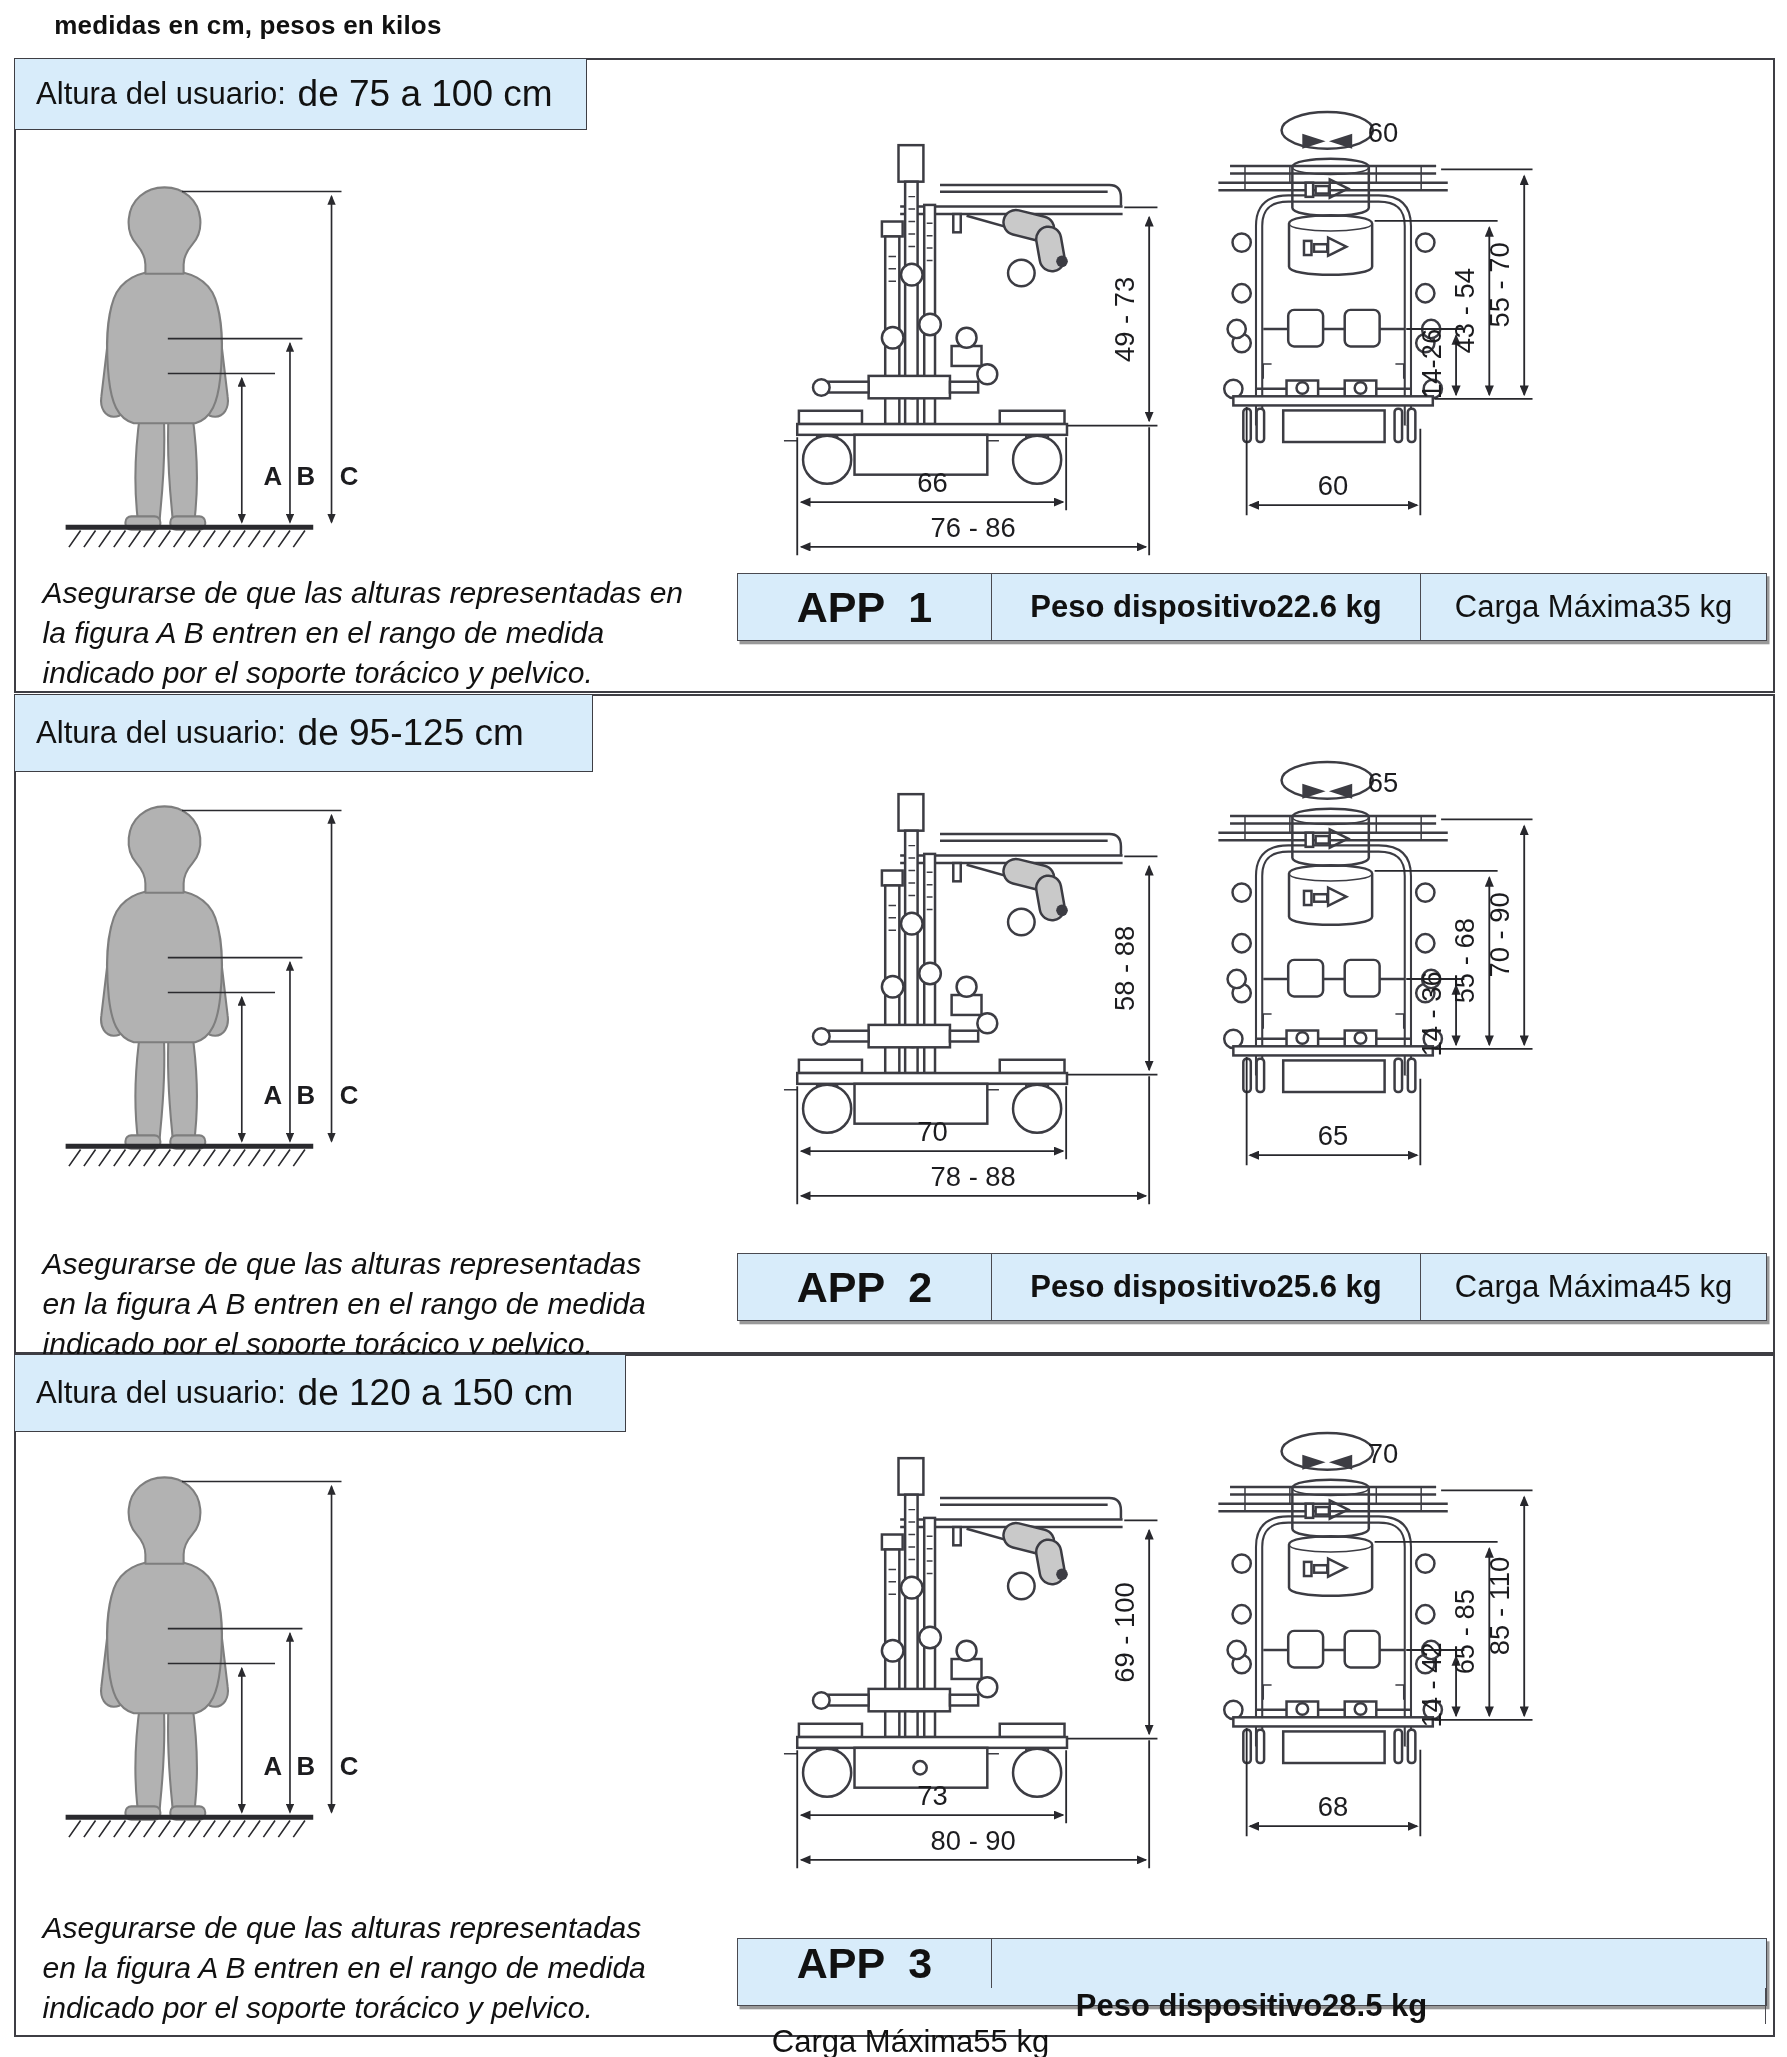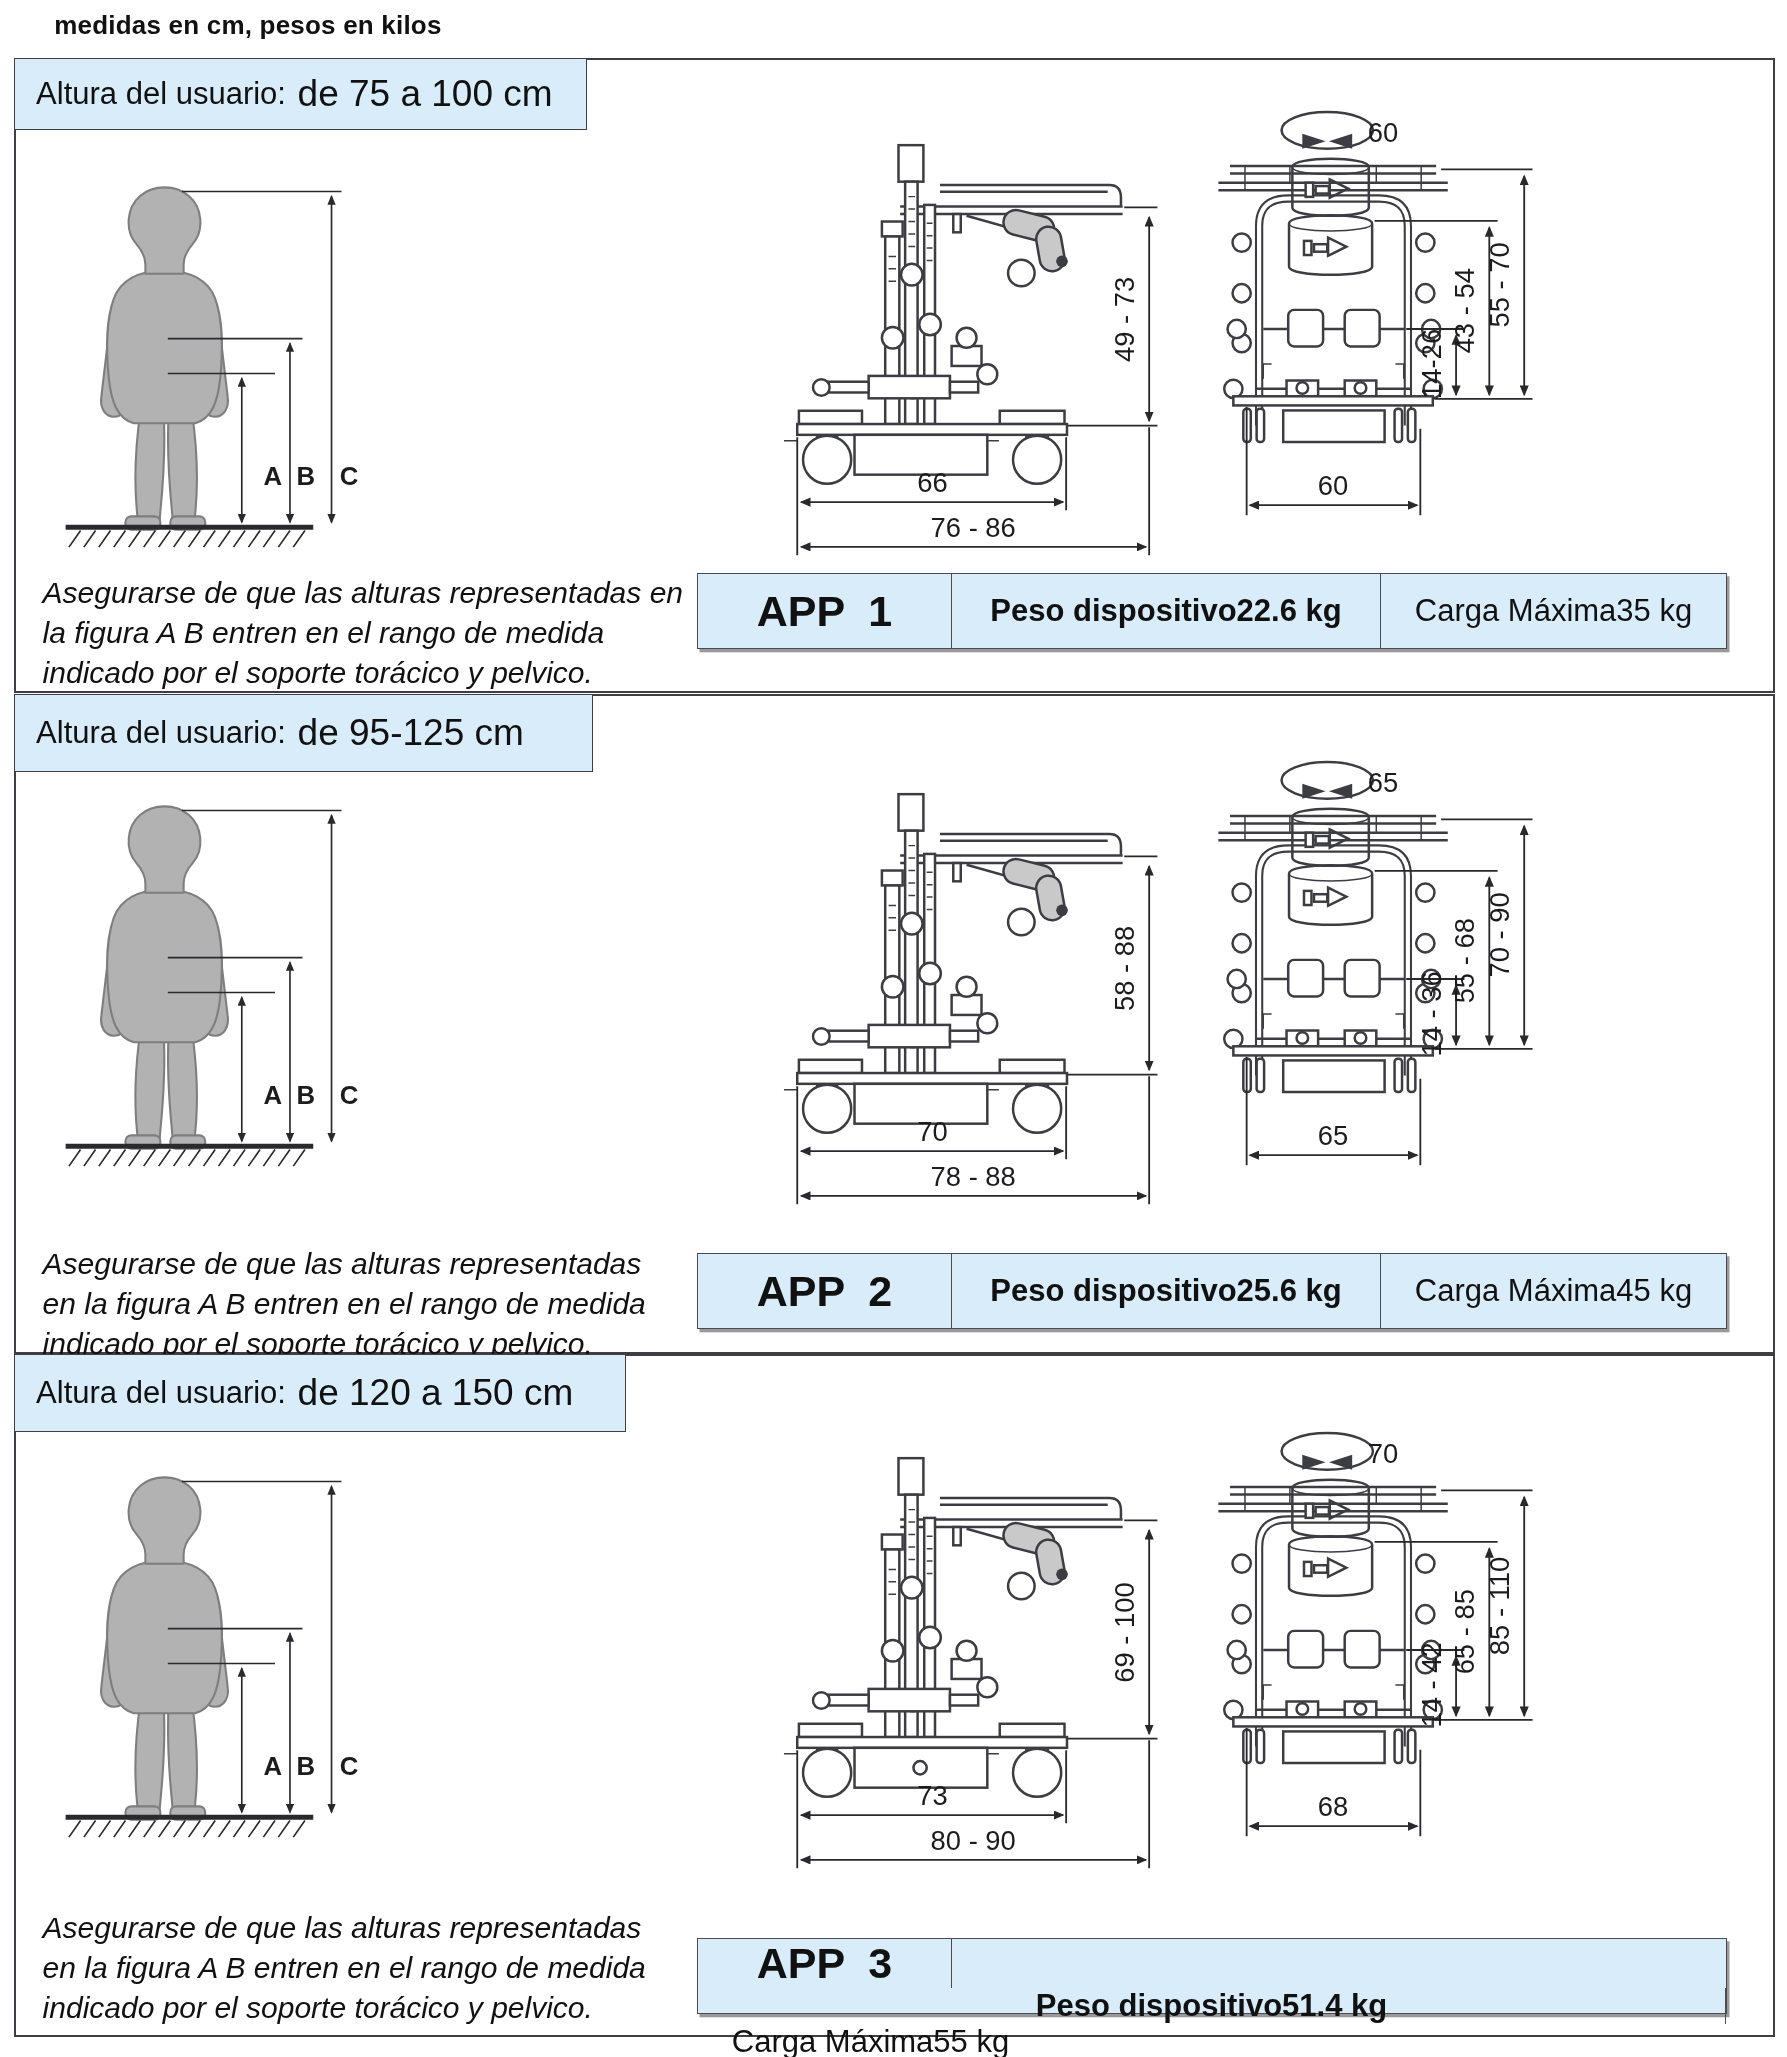--- a/index.html
+++ b/index.html
@@ -32,21 +32,21 @@
   #sec3 .childfig{top:98px;}
   .sideview{position:absolute;left:675px;}
   #sec1 .sideview{top:37px;}
   #sec2 .sideview{top:50px;}
   #sec3 .sideview{top:54px;}
   .frontview{position:absolute;left:1174px;}
   #sec1 .frontview{top:23px;}
   #sec2 .frontview{top:37px;}
   #sec3 .frontview{top:48px;}
   .bar{
-    position:absolute;left:681px;width:1030px;height:76px;display:flex;
+    position:absolute;left:721px;width:1030px;height:68px;display:flex;
     background:var(--header-bg,#d8ecfa);border:1.7px solid #4a4a50;box-sizing:border-box;
     box-shadow:2.5px 3.3px 0 #999;
     text-align:right;
   }
   #sec1 .bar{top:513px;}
   #sec2 .bar{top:557px;}
   #sec3 .bar{top:582px;flex-direction:column;}
   .bar .cell{display:flex;align-items:center;justify-content:center;white-space:pre;}
   .bar .c1{width:253px;font-size:43px;font-weight:bold;border-right:1.7px solid #4a4a50;}
   .bar .c2{flex:1;font-size:31px;font-weight:bold;border-right:1.7px solid #4a4a50;}
@@ -562,17 +562,17 @@
   </svg>
 
   <div class="note">
     <div>Asegurarse de que las alturas representadas</div>
     <div>en la figura A B entren en el rango de medida</div>
     <div>indicado por el soporte torácico y pelvico.</div>
   </div>
 
   <div class="bar">
     <div class="cell c1">APP  3</div>
-    <div class="cell c2"><span>Peso dispositivo</span><span class="val">51.4 kg</span></div>
+    <div class="cell c2"><span>Peso dispositivo</span><span class="val">28.5 kg</span></div>
     <div class="cell c3"><span>Carga Máxima</span><span class="val">55 kg</span></div>
   </div>
 </div>
 
 
 </body></html>

